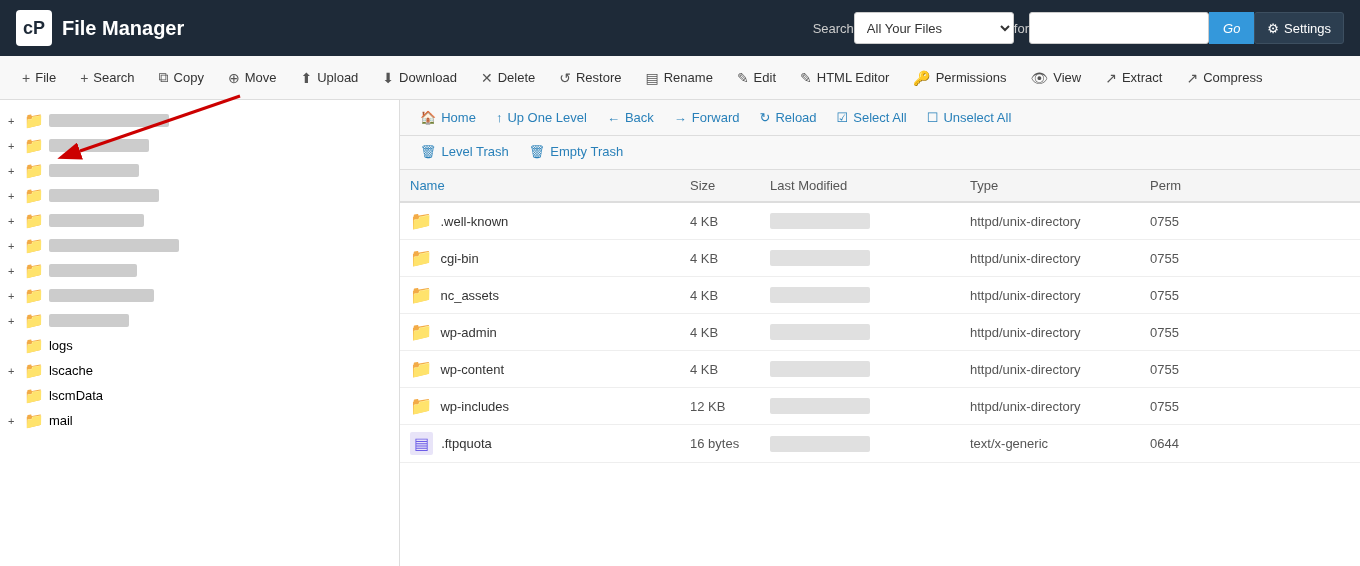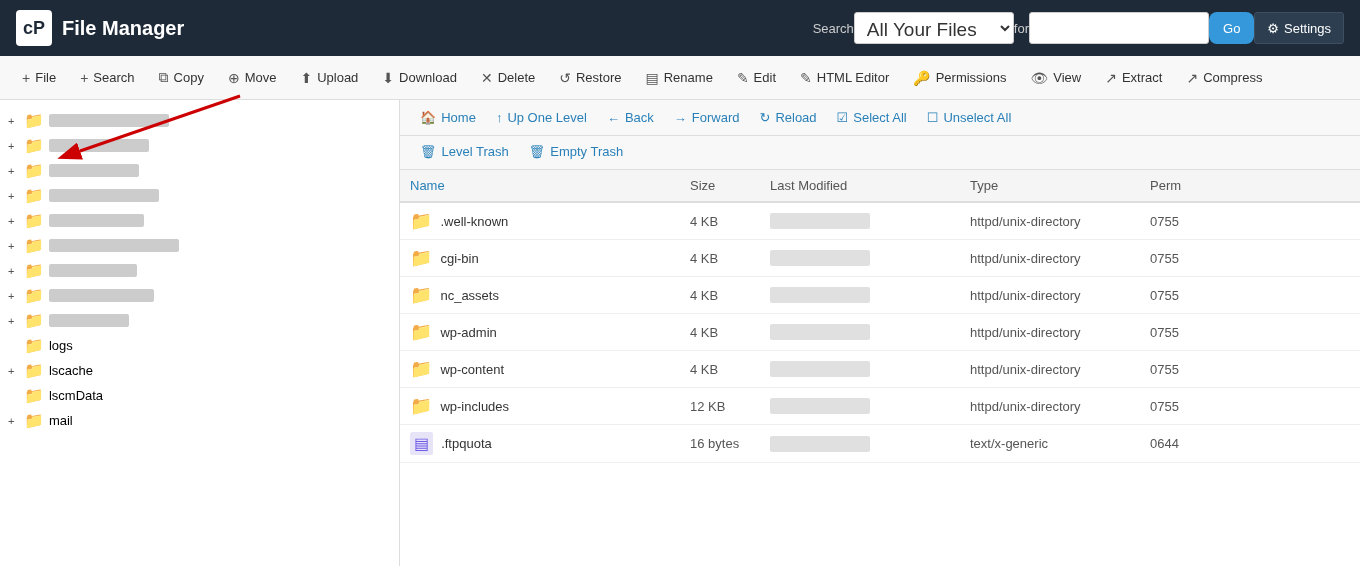--- a/index.html
+++ b/index.html
@@ -40,42 +40,43 @@
       display: flex;
       align-items: center;
       color: #ccc;
       font-size: 13px;
     }
     .search-select {
       background: white;
       border: 1px solid #ccc;
       border-radius: 3px;
       padding: 5px 8px;
-      font-size: 19px;
+      font-size: 13px;
       color: #333;
       height: 32px;
       width: 160px;
     }
     .search-input {
       border: 1px solid #ccc;
       border-radius: 3px;
       padding: 5px 8px;
       font-size: 13px;
       height: 32px;
       width: 180px;
     }
     .search-go {
       background: #3498db;
       color: white;
       border: none;
-      border-radius: 8px;
+      border-radius: 0;
       padding: 5px 14px;
       font-size: 13px;
       height: 32px;
       cursor: pointer;
+      font-style: italic;
     }
     .settings-btn {
       background: #2c3e50;
       color: white;
       border: 1px solid #3d4f60;
       border-radius: 3px;
       padding: 5px 12px;
       font-size: 13px;
       height: 32px;
       cursor: pointer;

